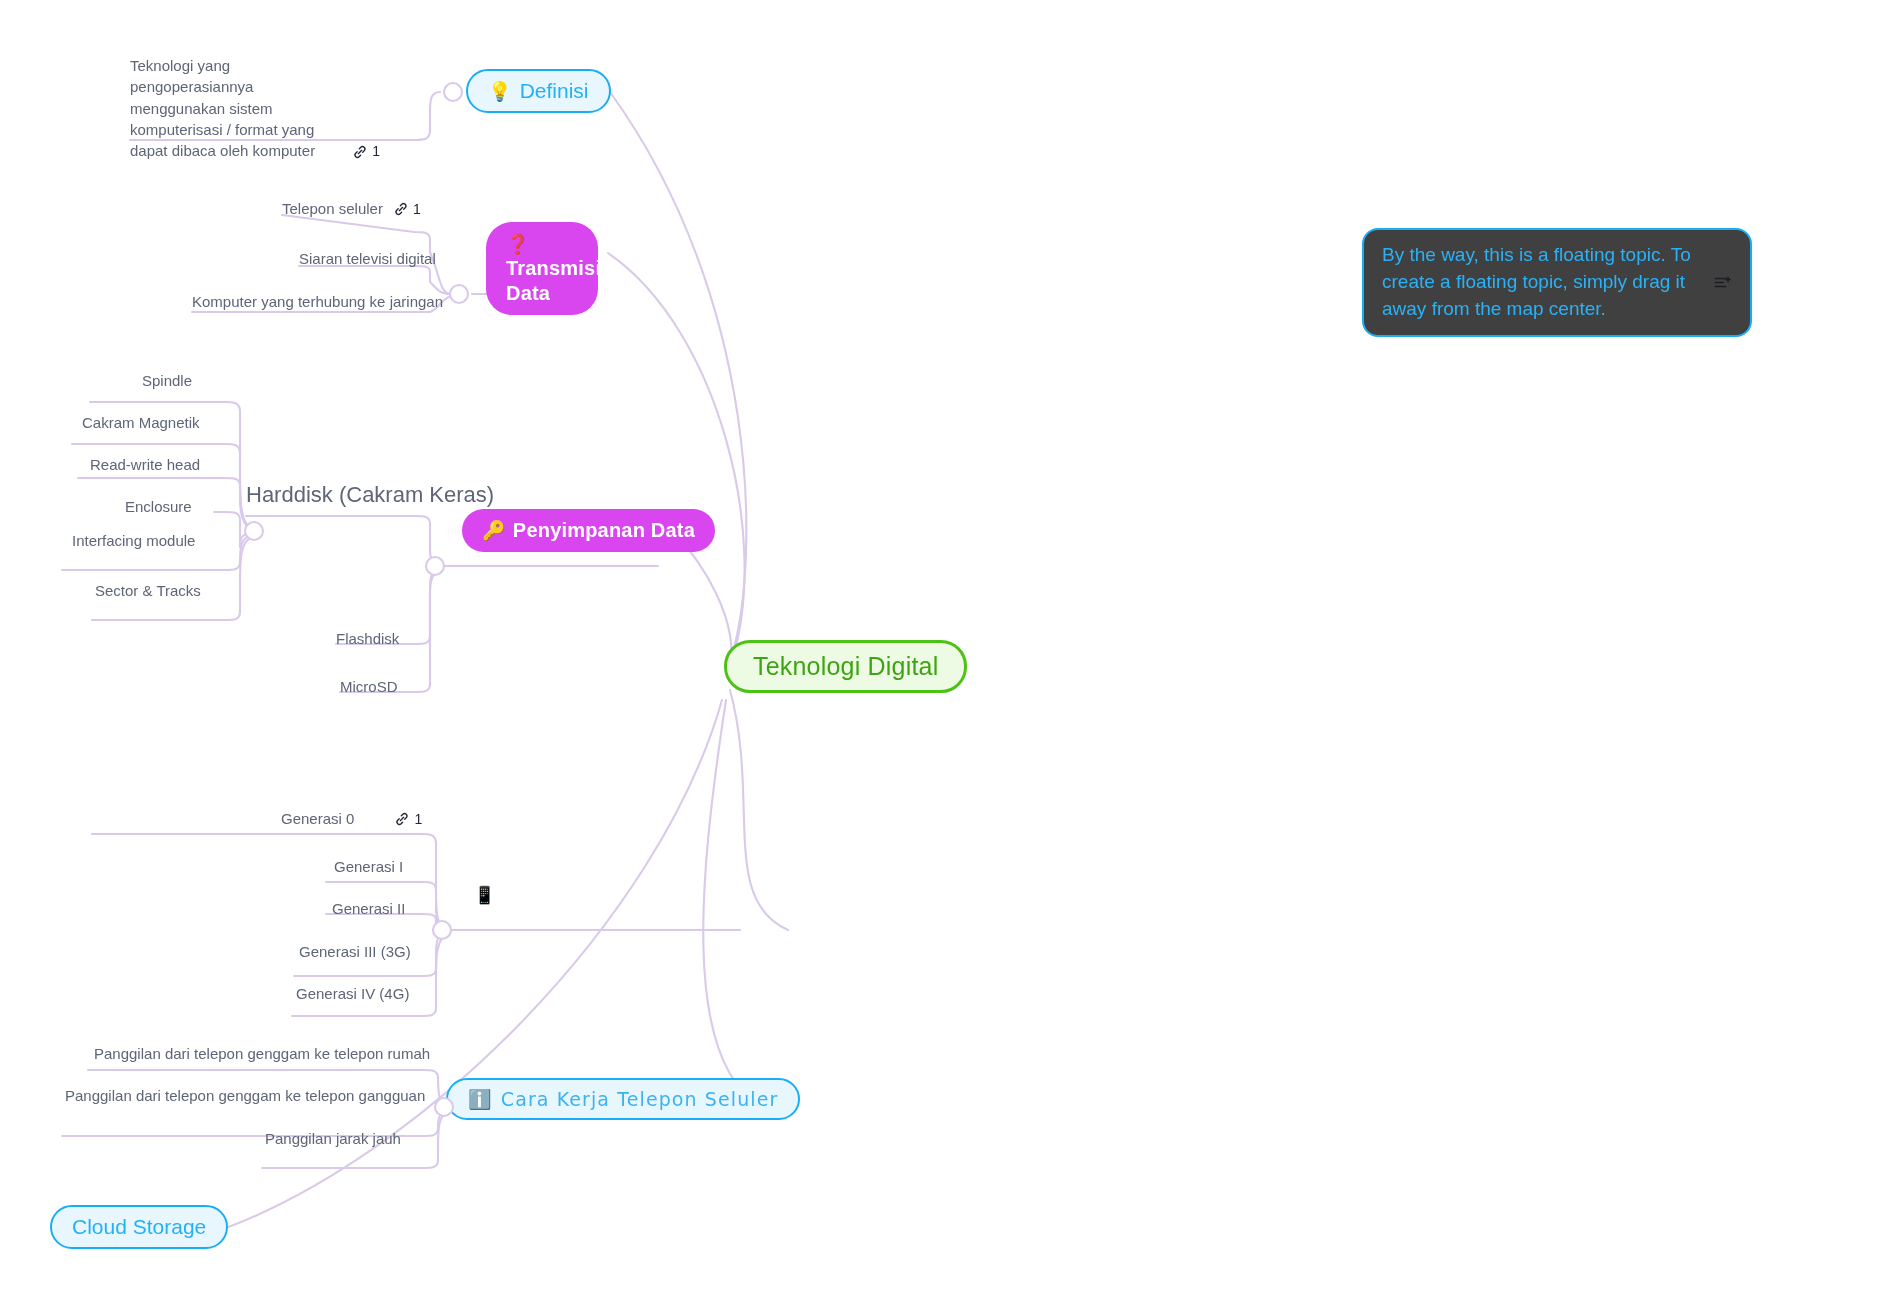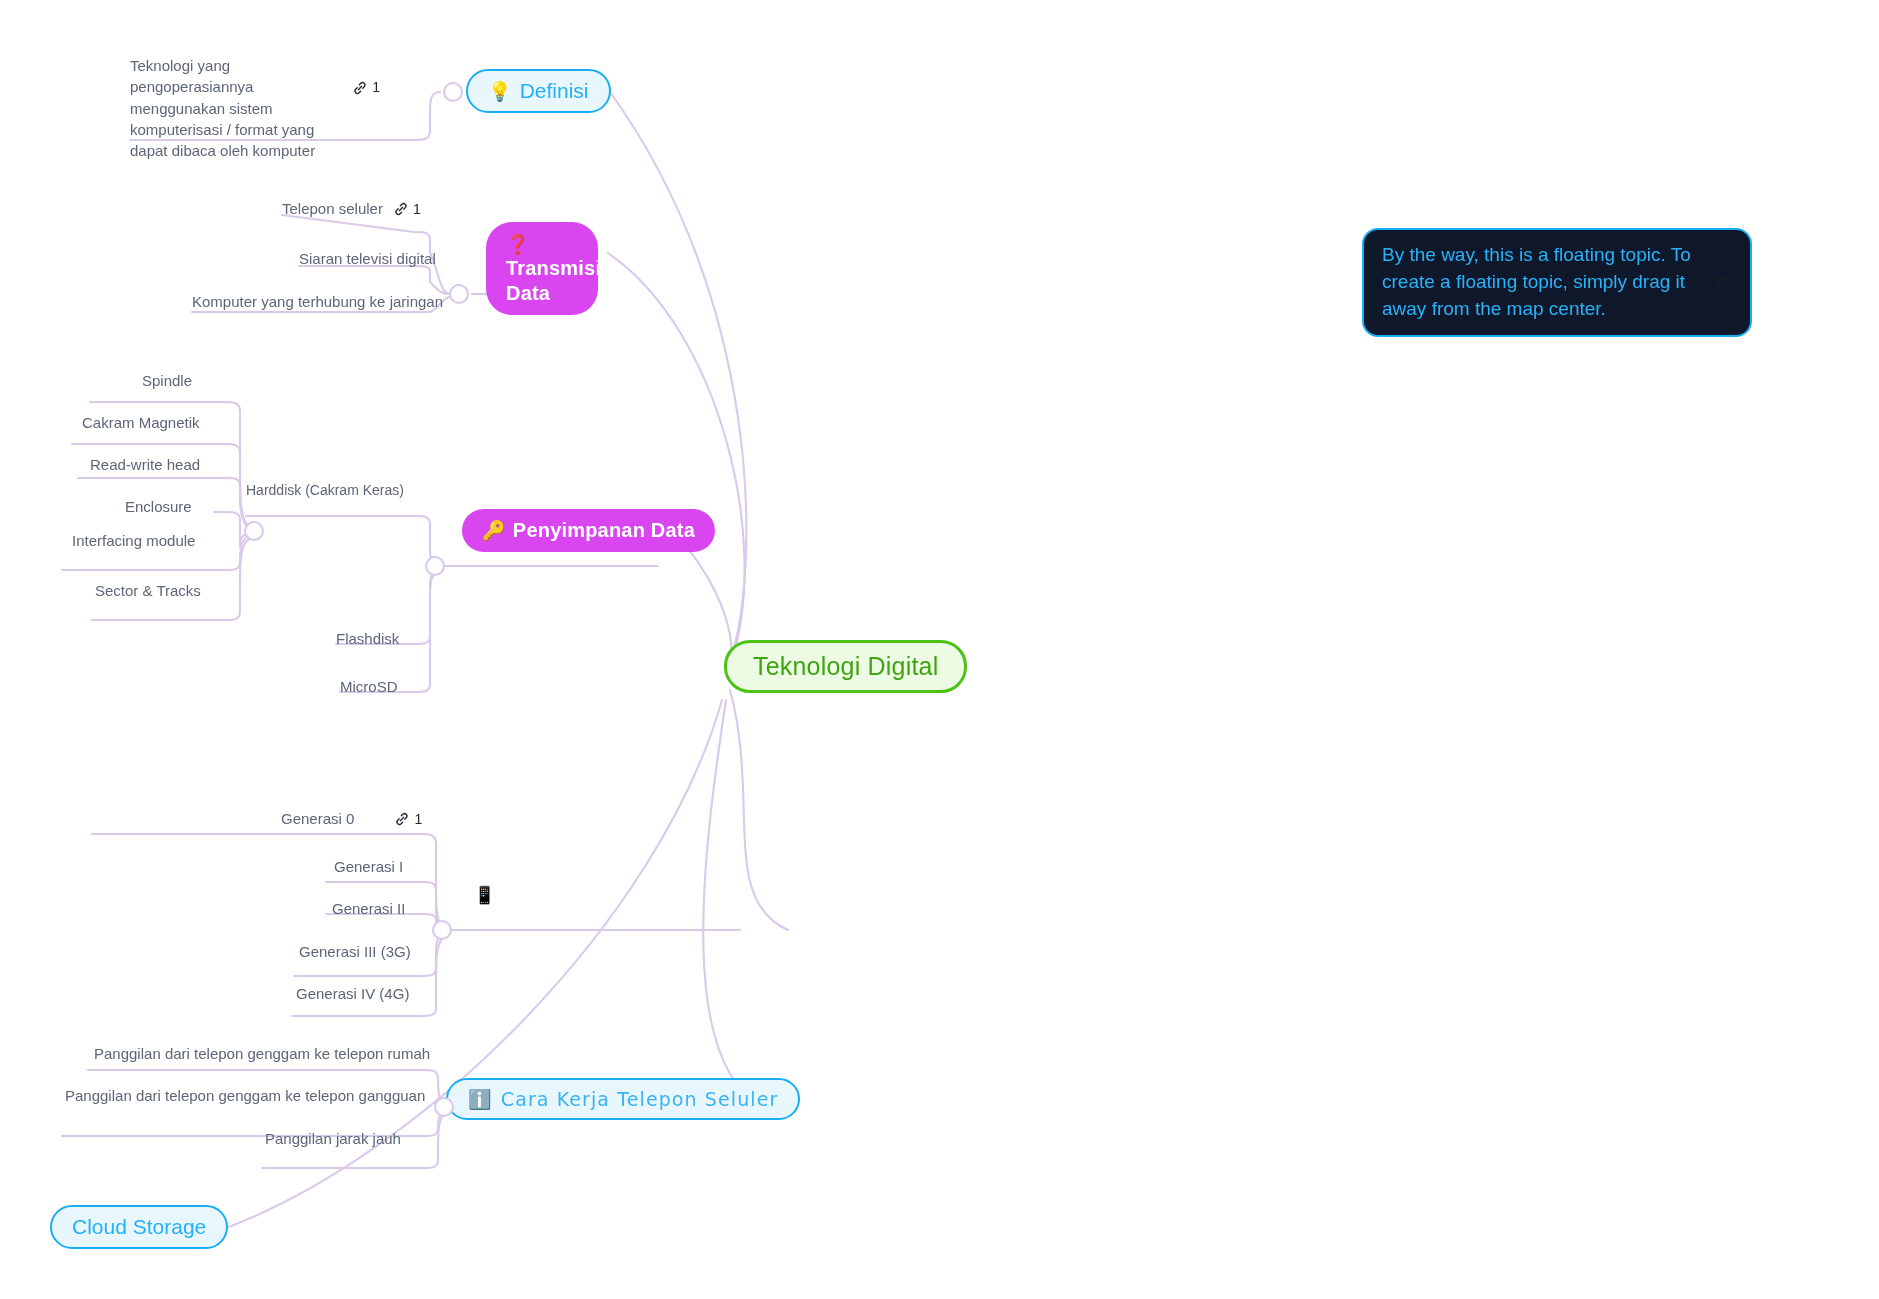--- a/index.html
+++ b/index.html
@@ -70,21 +70,21 @@
   .topic-blue.hand {
     font-family: "DejaVu Sans", sans-serif;
     font-size: 19px;
     letter-spacing: 1.1px;
     color: #3ab3f2;
   }
 
   
   .floating-topic {
     border: 2.5px solid #18aef5;
-    background: #0f172a;
+    background: #404040;
     border-radius: 16px;
     padding: 12px 18px;
     color: #29b2f7;
     font-size: 19px;
     line-height: 1.42;
     white-space: normal;
     width: 390px;
     display: flex;
     align-items: center;
     gap: 10px;
@@ -94,21 +94,21 @@
   
   .leaf {
     position: absolute;
     color: #5d6577;
     font-size: 15px;
     white-space: nowrap;
     display: flex;
     align-items: center;
     gap: 10px;
   }
-  .leaf.big { font-size: 14px; }
+  .leaf.big { font-size: 22px; }
 
   .emoji {
     font-family: "DejaVu Sans", sans-serif;
     line-height: 1;
     display: inline-block;
   }
   .topic-teal .emoji { margin-right: 7px; font-size: 19px; }
   .topic-blue .emoji { margin-right: 8px; font-size: 19px; }
 
   
@@ -189,21 +189,21 @@
 
   <div class="node root-node" style="left:724px; top:640px;">
     <span>Teknologi Digital</span>
   </div>
 
   <div class="node topic-blue" style="left:466px; top:69px;">
     <span class="emoji">💡</span>
     <span>Definisi</span>
   </div>
 
-  <div class="leaf" style="left:130px; top:55px; width:250px; white-space:normal; line-height:1.42; align-items:flex-start;">
+  <div class="leaf" style="left:130px; top:55px; width:250px; white-space:normal; line-height:1.42; align-items:flex-end;">
     <span style="display:block; max-width:235px;">Teknologi yang pengoperasiannya menggunakan sistem komputerisasi / format yang dapat dibaca oleh komputer</span>
     <span class="link-badge" style="margin-top:23px;">
       <svg width="16" height="16" viewBox="0 0 24 24" fill="none" stroke="#222635" stroke-width="2" stroke-linecap="round">
         <path d="M9.5 14.5 L14.5 9.5"></path>
         <path d="M11 7.2 L13.2 5 a3.6 3.6 0 0 1 5.1 5.1 L16.1 12.3"></path>
         <path d="M12.9 16.8 L10.7 19 a3.6 3.6 0 0 1 -5.1 -5.1 L7.8 11.7"></path>
       </svg>
       <span>1</span>
     </span>
   </div>

